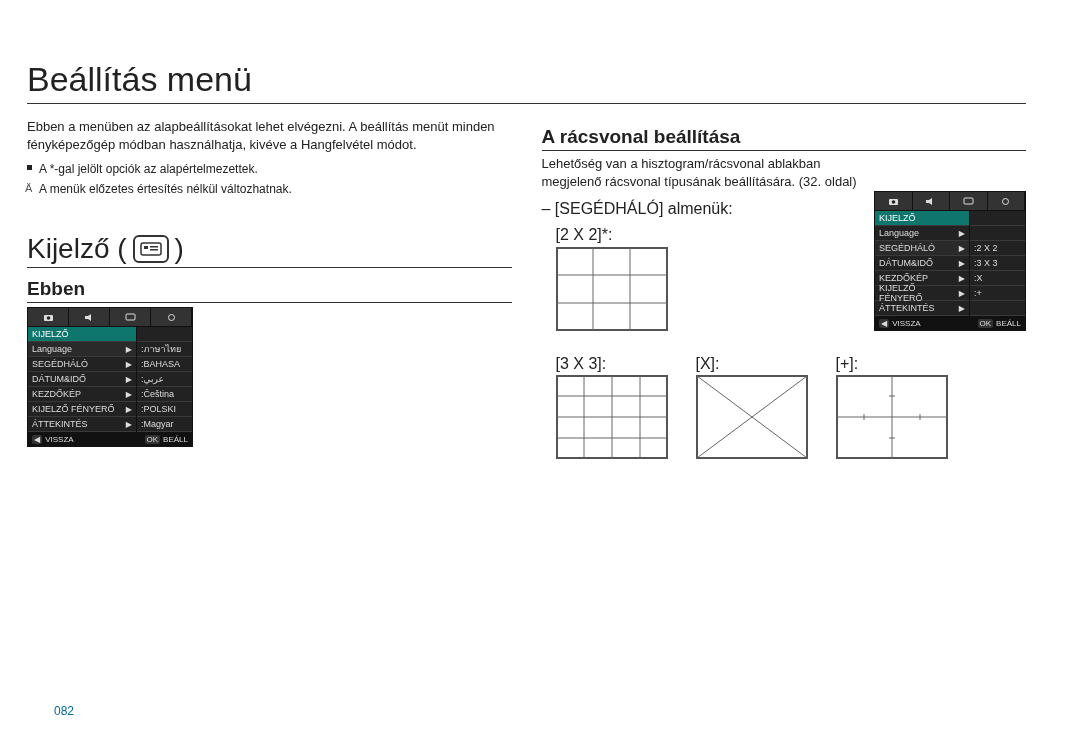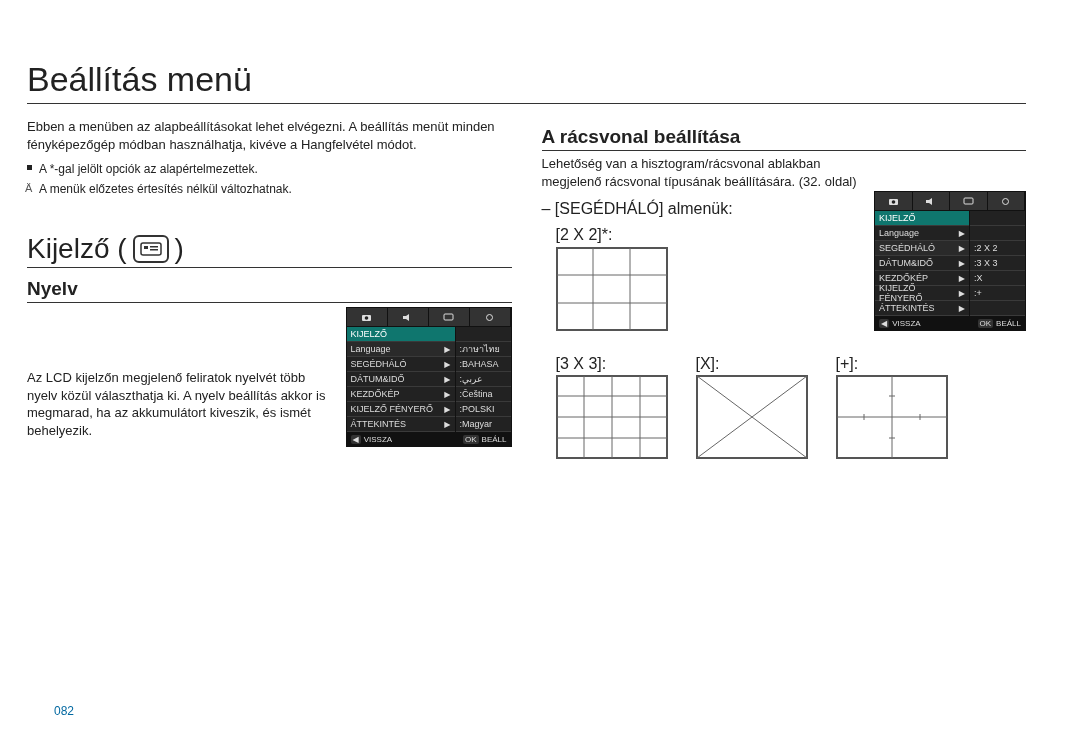--- a/index.html
+++ b/index.html
@@ -186,25 +186,22 @@
           <svg width="22" height="14">
               <rect x="1" y="1" width="20" height="12" rx="2" fill="none" stroke="#333" stroke-width="1.5"></rect>
               <rect x="4" y="4" width="4" height="3" fill="#333"></rect>
               <rect x="10" y="4" width="8" height="1.5" fill="#333"></rect>
               <rect x="10" y="7" width="8" height="1.5" fill="#333"></rect>
             </svg>
         </span>
         <span>)</span>
       </h2>
 
-      <h3>Nyelv</h3>
+      <h3>Ebben</h3>
       <div class="nyelv-row">
-        <div class="nyelv-text">
-          <p>Az LCD kijelzőn megjelenő feliratok nyelvét több nyelv közül választhatja ki. A nyelv beállítás akkor is megmarad, ha az akkumulátort kiveszik, és ismét behelyezik.</p>
-        </div>
 
         <div class="menu">
           <div class="menu-tabs">
             <span>
                 <svg width="11" height="9">
                   <rect x="1" y="2" width="9" height="6" rx="1" fill="#ddd"></rect>
                   <circle cx="5.5" cy="5" r="1.8" fill="#222"></circle>
                 </svg>
               </span>
             <span>

